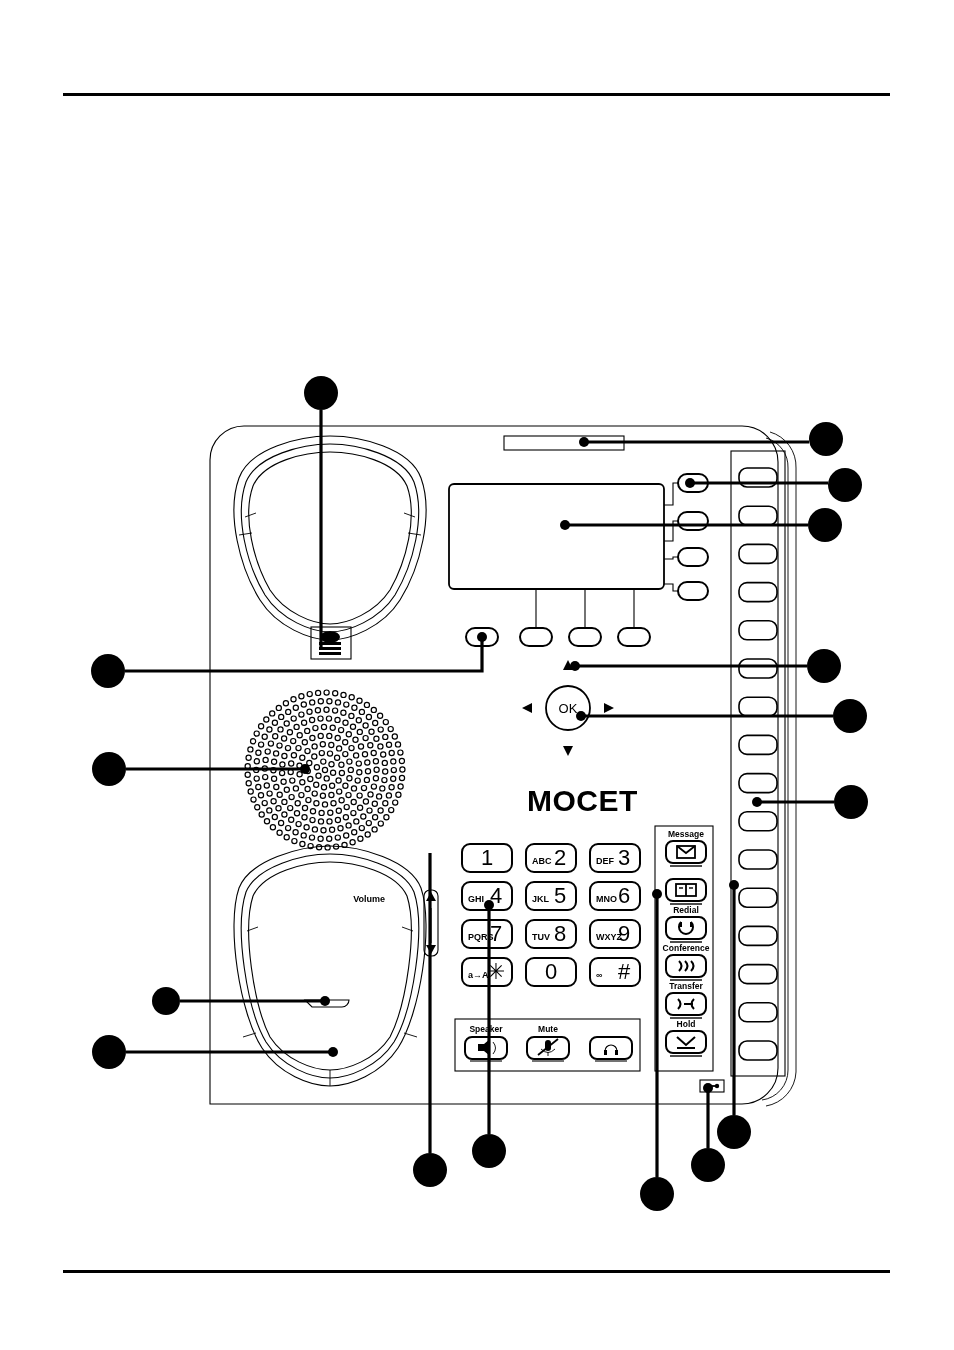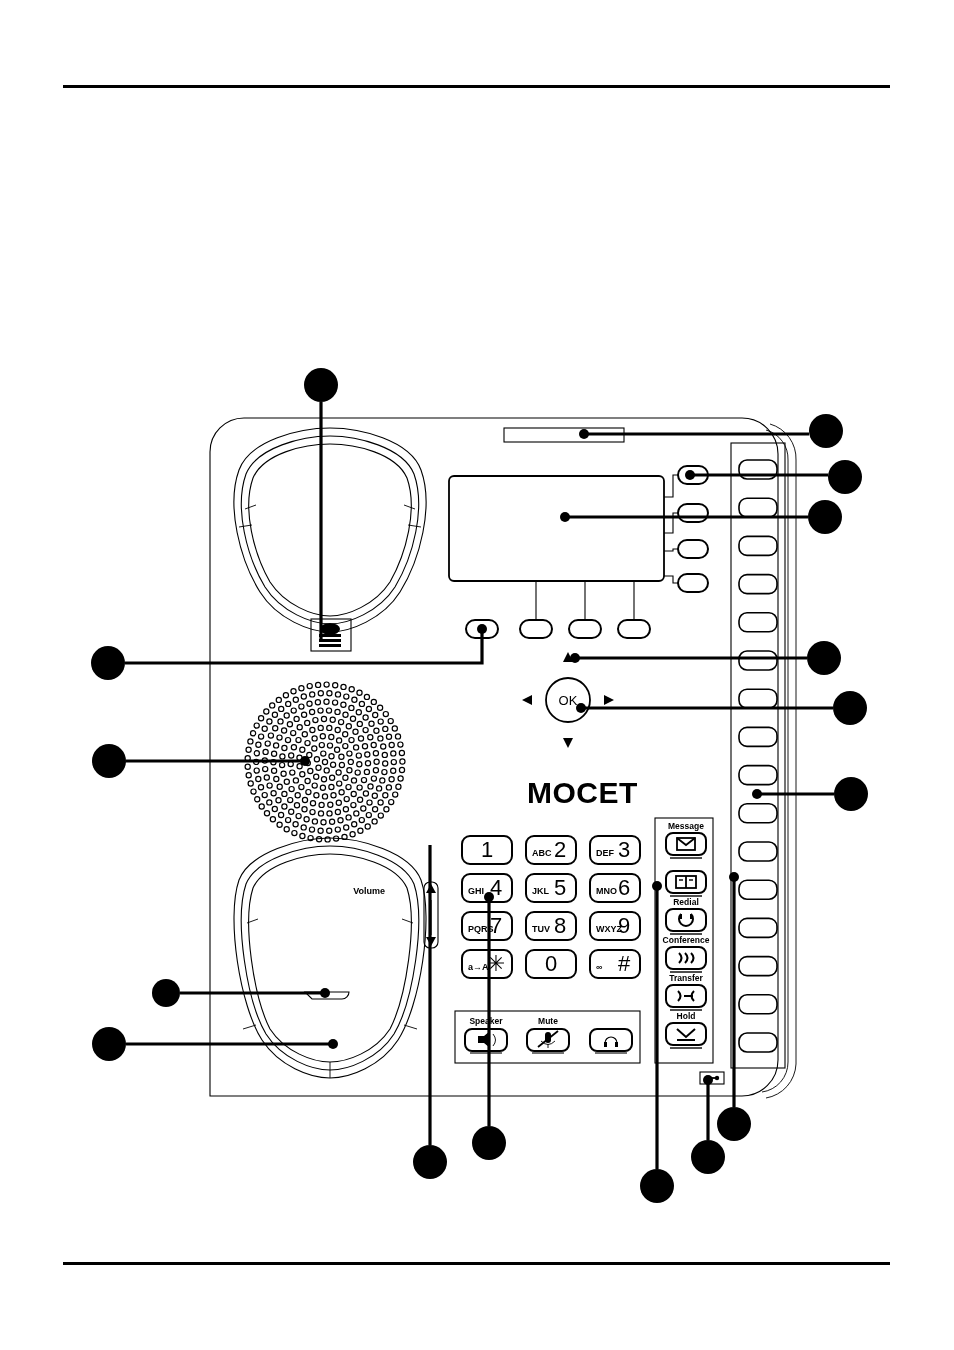--- a/index.html
+++ b/index.html
@@ -1,18 +1,18 @@
 <!DOCTYPE html>
 <html><head>
 <meta charset="utf-8">
 <style>
   html,body{margin:0;padding:0;background:#ffffff;}
   body{width:954px;height:1350px;position:relative;overflow:hidden;
        font-family:"Liberation Sans",sans-serif;color:#000;}
-  .page{position:absolute;inset:0;}
+  .page{position:absolute;inset:0;margin-top:8px;}
   .rule{position:absolute;background:#000;}
   #header-rule{left:63px;top:85px;width:827px;height:3px;}
   #footer-rule{left:63px;top:1262px;width:827px;height:3px;}
   svg.fig{position:absolute;left:0;top:0;width:954px;height:1350px;}
   .ln{stroke:#000;fill:none;}
   .thin{stroke-width:1.1;}
   .thinner{stroke-width:0.9;}
   .med{stroke-width:1.8;}
   .lead{stroke:#000;stroke-width:3.2;fill:none;}
   .bullet{fill:#000;}

